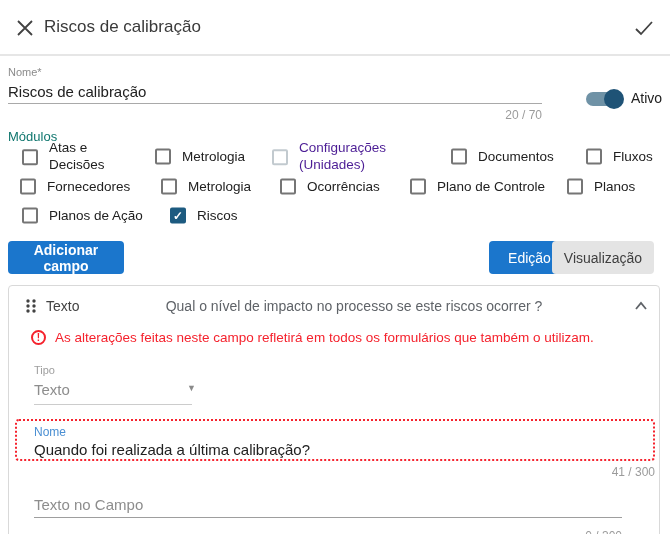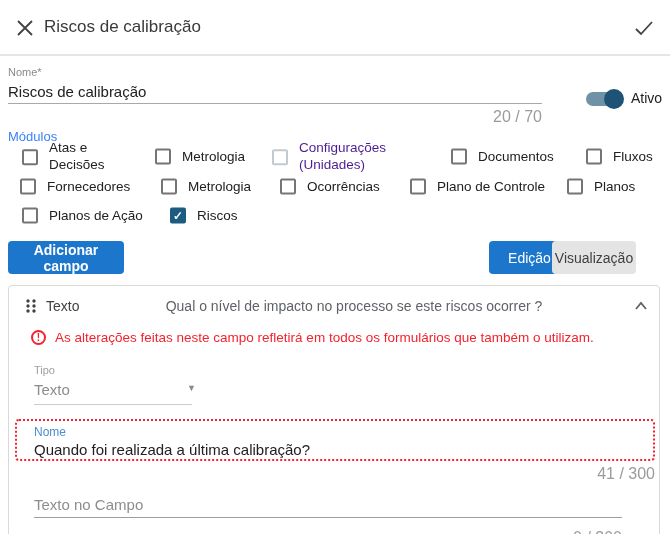--- a/index.html
+++ b/index.html
@@ -8,28 +8,28 @@
     font-family:"Liberation Sans", sans-serif;color:#212121;
   }
   
   .hdr-title{position:absolute;left:44px;top:17px;font-size:17px;color:#3a3a3a;}
   .icon-btn{position:absolute;width:20px;height:20px;cursor:pointer;background:none;border:none;padding:0;}
   .hdr-divider{position:absolute;left:0;top:54px;width:670px;height:2px;background:#e6e6e6;}
   
   .fld-label{position:absolute;font-size:11px;color:#8b8b8b;}
   .fld-value{position:absolute;font-size:15px;color:#212121;white-space:nowrap;}
   .fld-line{position:absolute;height:1px;background:#a9a9a9;}
-  .fld-counter{position:absolute;font-size:16px;color:#9b9b9b;text-align:right;}
+  .fld-counter{position:absolute;font-size:12px;color:#9b9b9b;text-align:right;}
   
   .toggle{position:absolute;left:584px;top:91px;width:40px;height:16px;cursor:pointer;}
   .toggle .track{position:absolute;left:2px;top:1px;width:36px;height:14px;border-radius:7px;background:#6f92a6;}
   .toggle .thumb{position:absolute;right:0;top:-2px;width:20px;height:20px;border-radius:50%;background:#1f5376;}
   .toggle-label{position:absolute;left:631px;top:90px;font-size:14px;color:#212121;}
   
-  .modules-label{position:absolute;left:8px;top:129px;font-size:13px;color:#3b82f6;}
+  .modules-label{position:absolute;left:8px;top:129px;font-size:13px;color:#0f766e;}
   .cb{position:absolute;display:flex;align-items:center;gap:11px;transform:translateY(-50%);cursor:pointer;}
   .cb .box{width:16px;height:16px;box-sizing:border-box;border:2px solid #757575;border-radius:2px;
     flex:0 0 auto;display:flex;align-items:center;justify-content:center;background:#fff;}
   .cb[data-state="checked"] .box{background:#1d5b80;border-color:#1d5b80;}
   .cb[data-state="checked"] .box::after{content:"✓";color:#fff;font-size:12px;font-weight:bold;line-height:1;}
   .cb[data-state="disabled"] .box{border-color:#c2cacf;}
   .cb[data-state="disabled"] .cb-label{color:#4c1d95;}
   .cb-label{font-size:13.5px;color:#212121;line-height:1.25;white-space:pre-line;}
   
   .btn{position:absolute;height:33px;border:none;border-radius:4px;font-size:14px;cursor:pointer;
@@ -131,21 +131,21 @@
     <span class="box"></span>
     <span class="cb-label">Planos de Ação</span>
   </label>
   <label class="cb" style="left:170px;top:216px;" data-state="checked">
     <span class="box"></span>
     <span class="cb-label">Riscos</span>
   </label>
 
   <button class="btn btn-primary" style="left:8px;top:241px;width:116px;font-weight:bold;">Adicionar campo</button>
   <button class="btn btn-primary" style="left:489px;top:241px;width:81px;">Edição</button>
-  <button class="btn btn-gray" style="left:552px;top:241px;width:84px;">Visualização</button>
+  <button class="btn btn-gray" style="left:552px;top:241px;width:102px;">Visualização</button>
 
   <div class="card">
 
     <span style="position:absolute;left:16px;top:12px;">
       <svg class="svg-icon" width="12" height="16" viewBox="0 0 12 16">
         <circle cx="3" cy="3" r="1.7" fill="#424242"></circle>
           <circle cx="9" cy="3" r="1.7" fill="#424242"></circle>
         <circle cx="3" cy="8" r="1.7" fill="#424242"></circle>
           <circle cx="9" cy="8" r="1.7" fill="#424242"></circle>
         <circle cx="3" cy="13" r="1.7" fill="#424242"></circle>

